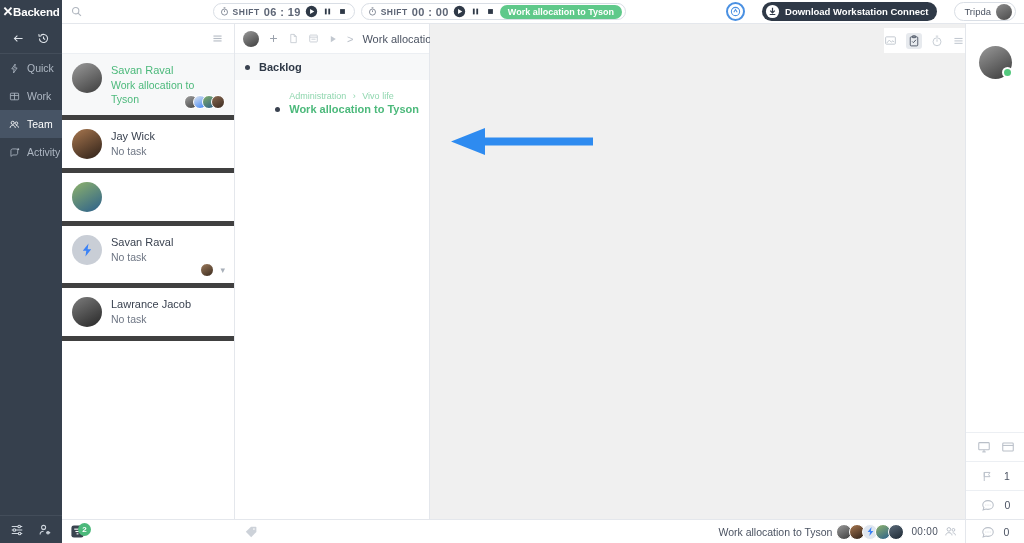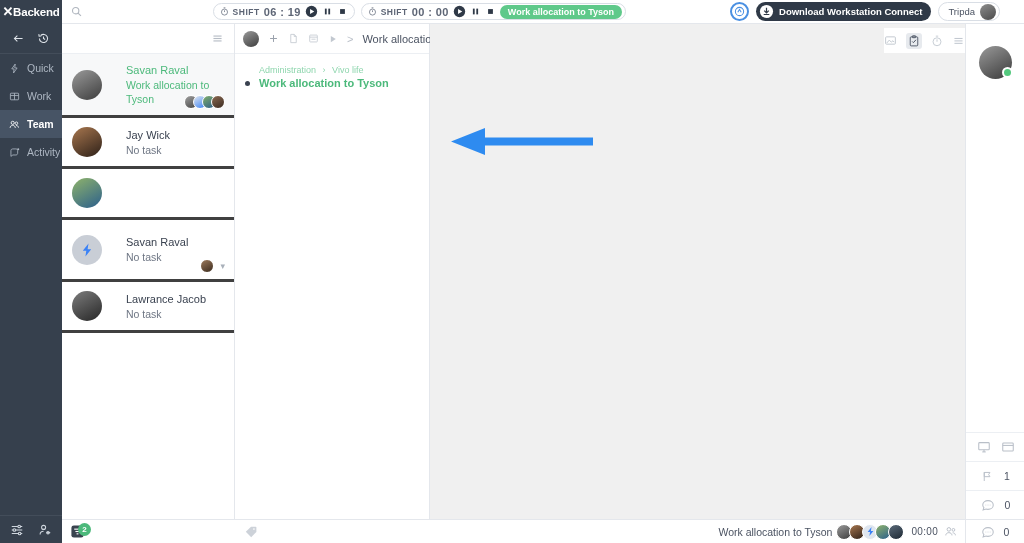--- a/index.html
+++ b/index.html
@@ -27,21 +27,21 @@
     display:flex; align-items:center; gap:4px; padding:0 6px; margin-right:6px;
     background:#fff;
   }
   .pill .lbl{ font-size:8.5px; letter-spacing:.5px; color:#5d6575; font-weight:bold; }
   .pill .tm{ font-size:11px; letter-spacing:.4px; color:#5d6575; font-weight:bold; }
   .ctrl{ display:inline-flex; align-items:center; }
   .green-chip{
     background:#5fc98a; color:#fff; border-radius:9px;
     padding:2px 8px; font-size:9px; font-weight:bold; white-space:nowrap;
   }
-  .topbar-right{ margin-left:auto; display:flex; align-items:center; gap:7px; padding-right:24px; }
+  .topbar-right{ margin-left:auto; display:flex; align-items:center; gap:17px; padding-right:8px; }
   .ring-btn{
     width:19px;height:19px;border-radius:50%;border:2px solid #4a90e2;
     display:flex;align-items:center;justify-content:center;background:#fff;
   }
   .dark-pill{
     background:#2f3947;color:#fff;border-radius:10px;height:19px;
     display:flex;align-items:center;gap:5px;padding:0 9px 0 3px;
     font-size:9.5px;font-weight:bold;white-space:nowrap;
   }
   .user-pill{
@@ -53,37 +53,37 @@
   
   .leftnav{
     position:absolute;left:0;top:24px;width:62px;height:519px;background:#36404d;
   }
   .nav-top{ height:30px; display:flex; align-items:center; justify-content:center; gap:12px;
             border-bottom:1px solid #434d5a; }
   .nav-item{
     height:28px; display:flex; align-items:center; gap:7px; padding-left:9px;
     color:#aeb7c3; font-size:10.5px; cursor:pointer;
   }
-  .nav-item.active{ background:#475465; color:#ffffff;font-weight:bold; }
+  .nav-item.active{ background:#475465; color:#ffffff; }
   .nav-bottom{
     position:absolute; left:0; bottom:0; width:62px; height:28px;
     display:flex; align-items:center; justify-content:center; gap:14px;
     border-top:1px solid #434d5a;
   }
 
   
   .people{
     position:absolute; left:62px; top:24px; width:173px; height:495px;
     background:#ffffff; border-right:1px solid #e4e7ec;
   }
   .people-head{ height:30px; display:flex; align-items:center; justify-content:flex-end;
                 padding-right:10px; border-bottom:1px solid #eceff3; }
   .prow{
-    position:relative; padding:9px 10px 9px 10px; border-bottom:3px solid #404040;
-    display:flex; gap:24px; align-items:center; min-height:47px;
+    position:relative; padding:9px 10px 9px 10px; border-bottom:5px solid #404040;
+    display:flex; gap:9px; align-items:flex-start; min-height:47px;
   }
   .prow.active{ background:#f7f8f9; }
   .avatar{ border-radius:50%; flex:0 0 auto; background:#b9bfc8; overflow:hidden; position:relative; }
   .a30{ width:30px;height:30px; }
   .a16{ width:16px;height:16px; }
   .a14{ width:14px;height:14px; }
   .pname{ font-size:11px; color:#3a4250; line-height:14px; }
   .ptask{ font-size:10.5px; color:#6e7684; line-height:14px; margin-top:1px; }
   .pname.green{ color:#4cb97b; }
   .ptask.green{ color:#4cb97b; }
@@ -453,22 +453,26 @@
       </span>
       <span class="ic">
         <svg width="10" height="10" viewBox="0 0 16 16">
             <polygon points="4.5,3 12.5,8 4.5,13" fill="#c2c8d0"></polygon>
           </svg>
       </span>
       <span style="color:#b9bfc8;">&gt;</span>
       <span class="bc-title">Work allocation to Tyson</span>
     </div>
 
-
-    <div class="trow" style="padding-top:10px;">
+    <div class="trow backlog">
+      <span class="bullet"></span>
+      <span class="bk">Backlog</span>
+    </div>
+
+    <div class="trow" style="padding-top:10px;justify-content:flex-end;">
       <span class="bullet" style="margin-top:17px;"></span>
       <div style="min-width:0;">
         <div class="tcrumb">
           <span class="g-l">Administration</span>
           <span class="sep g-l">›</span>
           <span class="g-l">Vivo life</span>
         </div>
         <div class="tlabel g">Work allocation to Tyson</div>
       </div>
     </div>

